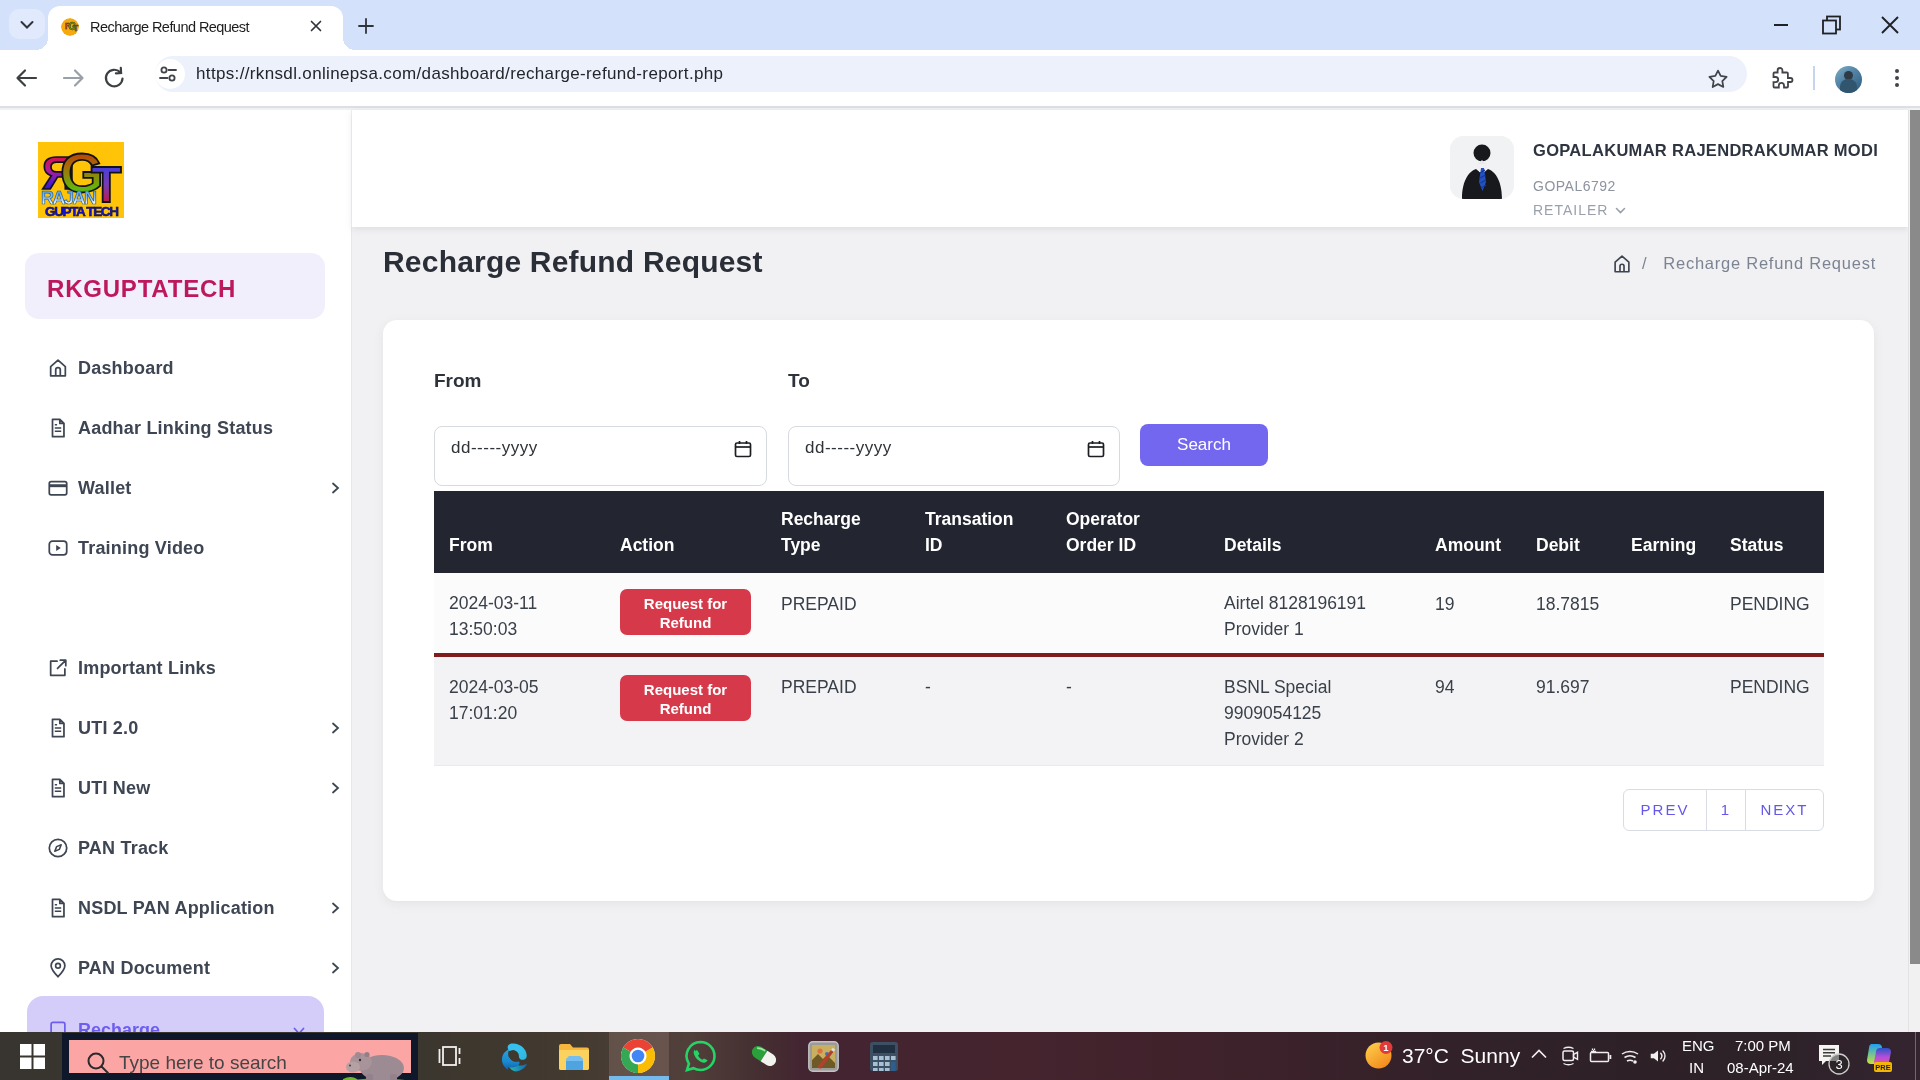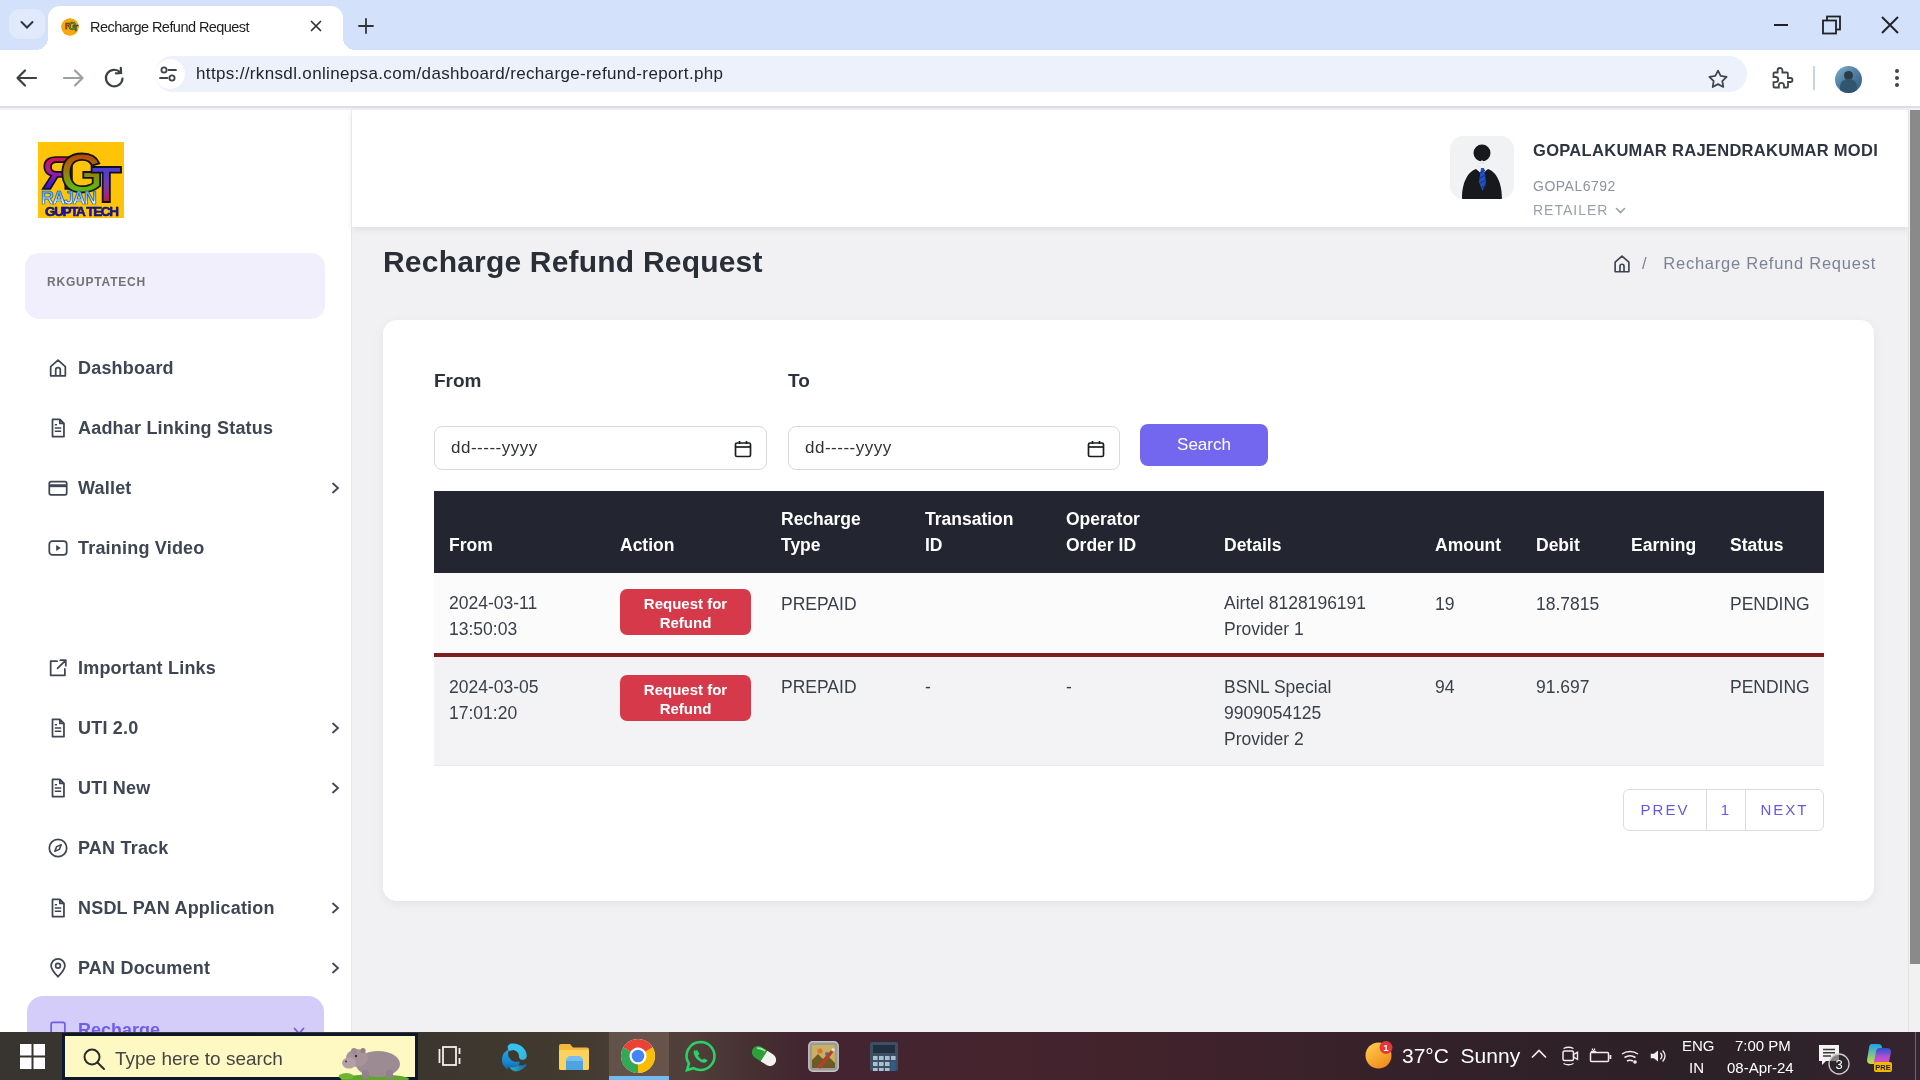--- a/index.html
+++ b/index.html
@@ -18,21 +18,21 @@
 
 #toolbar { position:absolute; top:50px; left:0; width:1920px; height:58px; background:#fff; border-bottom:2px solid #dcdfe5; }
 #omnibox { position:absolute; top:56px; left:155px; width:1592px; height:36px; border-radius:18px; background:#edf1fb; }
 #urltext { position:absolute; top:64px; left:196px; font-size:17px; color:#23262b; letter-spacing:0.35px; }
 
 
 #sidebar { position:absolute; top:110px; left:0; width:351px; height:922px; background:#fff; }
 #sideborder { position:absolute; top:227px; left:351px; width:1px; height:805px; background:#e7e7eb; }
 #logo { position:absolute; top:32px; left:38px; }
 #brandpill { position:absolute; top:143px; left:25px; width:300px; height:66px; background:#f1effc; border-radius:14px; }
-#brandpill span { position:absolute; top:22px; left:22px; font-size:12px; font-weight:bold; color:#737373; letter-spacing:0.8px; }
+#brandpill span { position:absolute; top:22px; left:22px; font-size:24px; font-weight:bold; color:#be185d; letter-spacing:0.8px; }
 .mitem { position:absolute; left:0; width:385px; height:60px; }
 .mitem .ic { position:absolute; left:47px; top:50%; transform:translateY(-50%); width:22px; height:22px; }
 .mitem .lbl { position:absolute; left:78px; top:50%; transform:translateY(-50%); font-size:18px; font-weight:600; color:#3e4553; letter-spacing:0.2px; }
 .mitem .chev { position:absolute; right:43px; top:50%; transform:translateY(-50%); width:14px; height:14px; }
 #recharge-item { position:absolute; top:886px; left:27px; width:297px; height:146px; background:#d5cdf9; border-radius:16px; }
 #recharge-item .ic { position:absolute; left:20px; top:24px; width:22px; height:22px; }
 #recharge-item .lbl { position:absolute; left:51px; top:24px; font-size:18px; font-weight:600; color:#6e5ef0; }
 #recharge-item .chev { position:absolute; right:18px; top:28px; width:14px; height:14px; }
 
 
@@ -41,21 +41,21 @@
 #avatar { position:absolute; top:26px; left:1098px; width:64px; height:63px; border-radius:14px; background:#f1f2f4; overflow:hidden; }
 #uname { position:absolute; top:31px; left:1181px; font-size:16.5px; font-weight:bold; color:#2e3440; letter-spacing:0.3px; }
 #urole { position:absolute; top:52px; left:1181px; font-size:14px; color:#99a0ac; letter-spacing:1px;margin-top:40px; }
 #uid { position:absolute; top:68px; left:1181px; font-size:14px; color:#8d93a0; letter-spacing:0.5px; }
 
 #ptitle { position:absolute; top:135px; left:31px; font-size:30px; font-weight:bold; color:#2a2e37; letter-spacing:0.2px; }
 #crumb { position:absolute; top:144px; left:1261px; font-size:16.5px; color:#7c8493; letter-spacing:0.75px; }
 
 #card { position:absolute; top:210px; left:31px; width:1491px; height:581px; background:#fff; border-radius:14px; box-shadow:0 3px 10px rgba(170,170,185,0.18); }
 .flabel { position:absolute; font-size:19px; font-weight:bold; color:#2d323c; }
-.dinput { position:absolute; top:316px; height:44px; background:#fff; border:1px solid #d7dade; border-radius:8px; }
+.dinput { position:absolute; top:316px; height:60px; background:#fff; border:1px solid #d7dade; border-radius:8px; }
 .dinput .ph { position:absolute; left:16px; top:11px; font-size:17px; color:#2f3236; letter-spacing:0.5px; }
 #searchbtn { position:absolute; top:314px; left:788px; width:128px; height:42px; background:#7367f0; border-radius:8px; color:#fff; font-size:17px; text-align:center; line-height:42px; }
 
 
 #tbl { position:absolute; top:381px; left:82px; width:1390px; }
 #thead { position:absolute; top:0; left:0; width:1390px; height:82px; background:#232630; }
 .th { position:absolute; color:#fff; font-size:17.5px; font-weight:bold; line-height:26px; }
 .td { position:absolute; font-size:17.5px; color:#3a4049; line-height:26px; }
 #row1 { position:absolute; top:82px; left:0; width:1390px; height:84px; background:#fbfbfc; border-bottom:4px solid #7f1d1d; }
 #row2 { position:absolute; top:166px; left:0; width:1390px; height:109px; background:#f3f3f5; border-bottom:1px solid #e9e9ed; }
@@ -64,21 +64,21 @@
 #pager { position:absolute; top:679px; left:1271px; height:42px; display:flex; border:1px solid #d9dde3; border-radius:6px; background:#fff; }
 .pcell { height:40px; line-height:40px; text-align:center; color:#6457e9; font-size:15px; letter-spacing:2px; }
 
 
 #sbar { position:absolute; top:110px; left:1908px; width:12px; height:922px; background:#f1f1f1; border-left:1px solid #e2e2e2; }
 #sthumb { position:absolute; top:0; left:1px; width:11px; height:854px; background:#8a8a8a; }
 
 
 #taskbar { position:absolute; top:1032px; left:0; width:1920px; height:48px;
   background:linear-gradient(90deg,#38342f 0%,#3b362e 22%,#433a30 30%,#4c3e38 33%,#513f3a 36%,#463132 39%,#432431 42%,#45242e 52%,#3f222b 63%,#332129 75%,#2d2127 85%,#2e2229 93%,#342430 100%); }
-#tsearch { position:absolute; top:1033px; left:62px; width:356px; height:47px; background:#fef9c3; border:3px solid #0f172a; }
+#tsearch { position:absolute; top:1033px; left:62px; width:356px; height:47px; background:#fca5a5; border:7px solid #0f172a; }
 #tsearch span { position:absolute; left:50px; top:12px; font-size:19px; color:#454545; }
 .tbicon { position:absolute; top:1042px; width:28px; height:28px; }
 #chromebox { position:absolute; top:1032px; left:609px; width:60px; height:48px; background:rgba(255,210,190,0.14); }
 #chromeline { position:absolute; top:1076px; left:609px; width:60px; height:4px; background:#76b9ec; }
 .trayicon { position:absolute; top:1046px; width:20px; height:20px; }
 .wtext { position:absolute; color:#fff; font-size:15px; }
 </style>
 </head>
 <body>
 <div id="stage">

